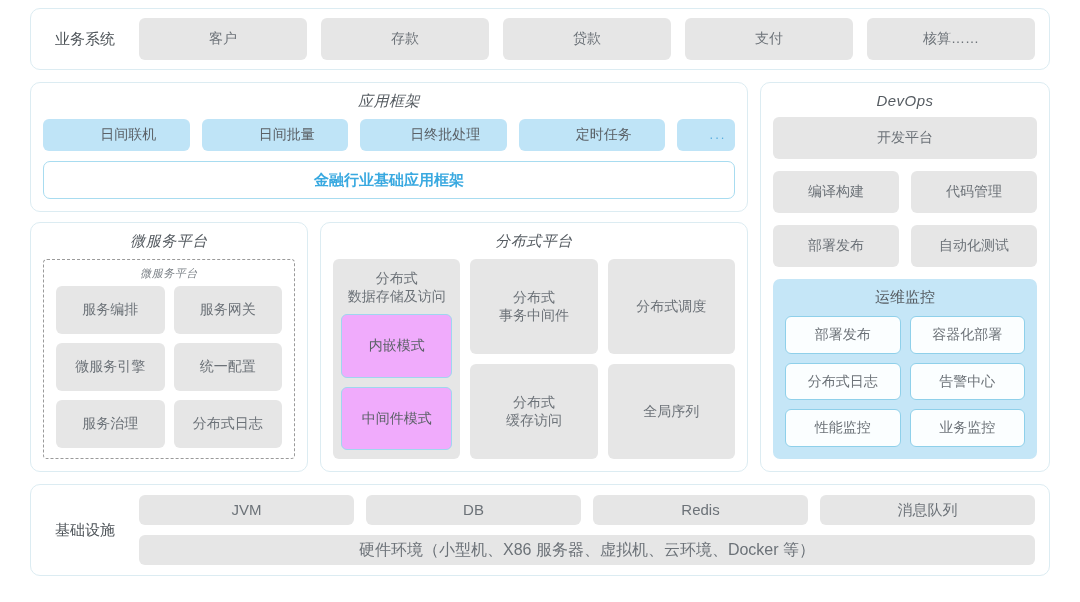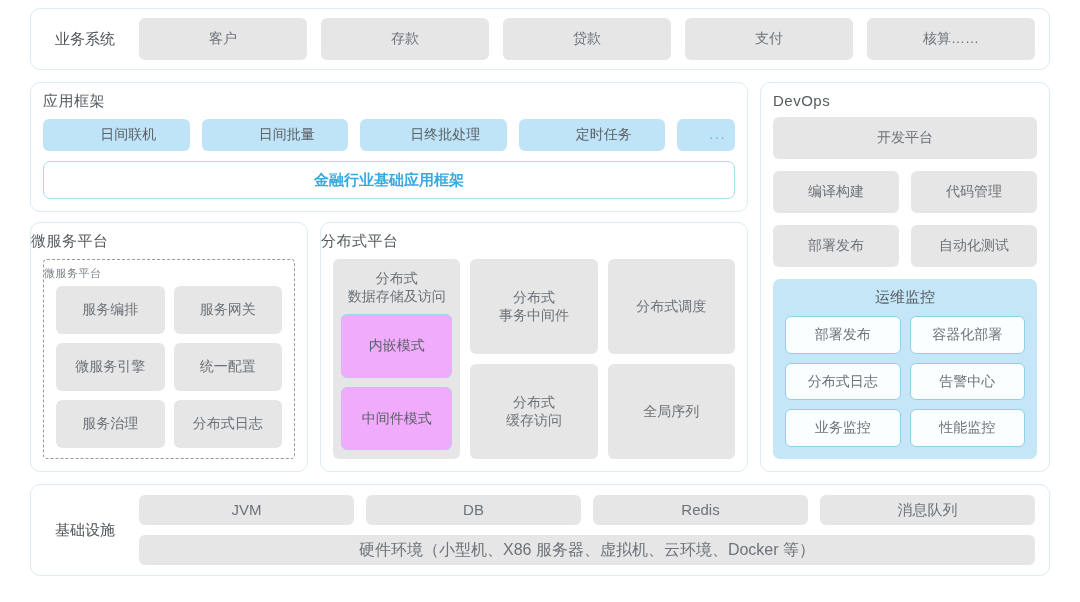--- a/index.html
+++ b/index.html
@@ -17,24 +17,26 @@
     background: #fff;
     border: 1px solid #dcecf2;
     border-radius: 10px;
   }
   .panel {
     background: #fff;
     border: 1px solid #dcecf2;
     border-radius: 10px;
   }
   .panel-title {
+    text-align: center;
     font-size: 15px;
     color: #555b61;
     padding: 9px 0 8px 0;
     letter-spacing: .5px;
+    font-style: italic;
   }
   .panel-title.small { font-size: 11px; color: #7b8187; padding: 6px 0 5px 0; }
 
   .chip {
     background: #e6e6e6;
     border-radius: 6px;
     display: flex; align-items: center; justify-content: center;
     text-align: center;
     color: #6c7278;
     font-size: 14px;
@@ -231,22 +233,22 @@
           <div class="chip">部署发布</div>
           <div class="chip">自动化测试</div>
         </div>
         <div class="ops-box">
           <div class="ops-title">运维监控</div>
           <div class="ops-grid">
             <div class="chip">部署发布</div>
             <div class="chip">容器化部署</div>
             <div class="chip">分布式日志</div>
             <div class="chip">告警中心</div>
+            <div class="chip">性能监控</div>
             <div class="chip">业务监控</div>
-            <div class="chip">性能监控</div>
           </div>
         </div>
       </div>
     </div>
 
   </div>
 
   <div class="outer-card infra-row">
     <div class="infra-label">基础设施</div>
     <div class="infra-right">

